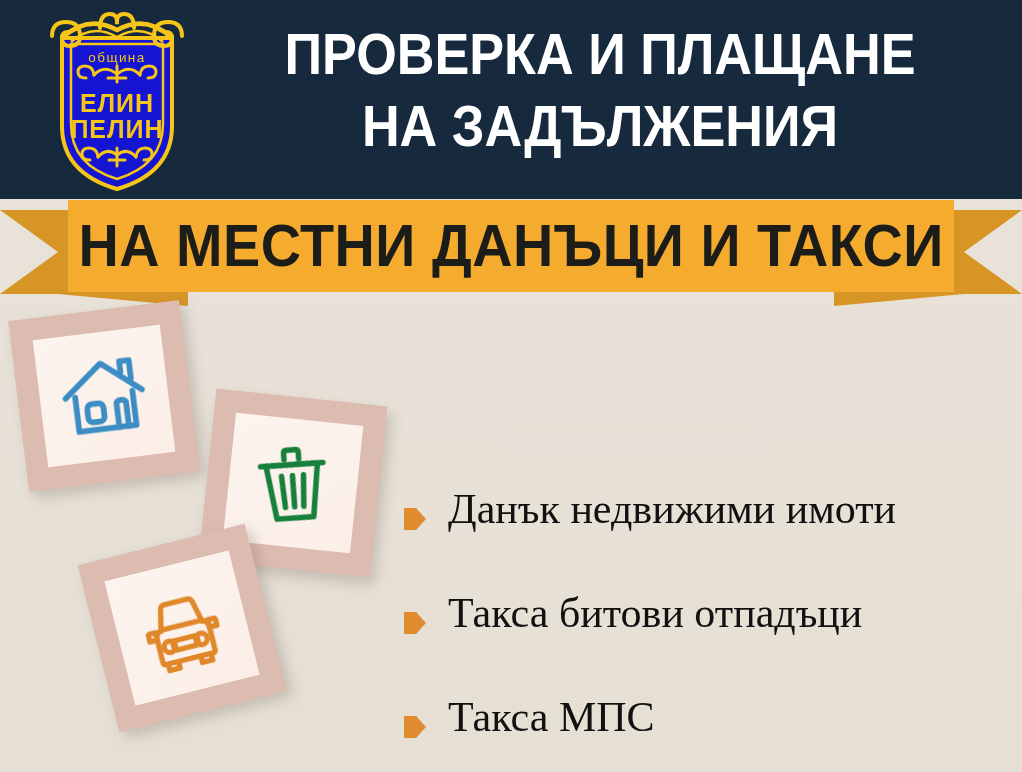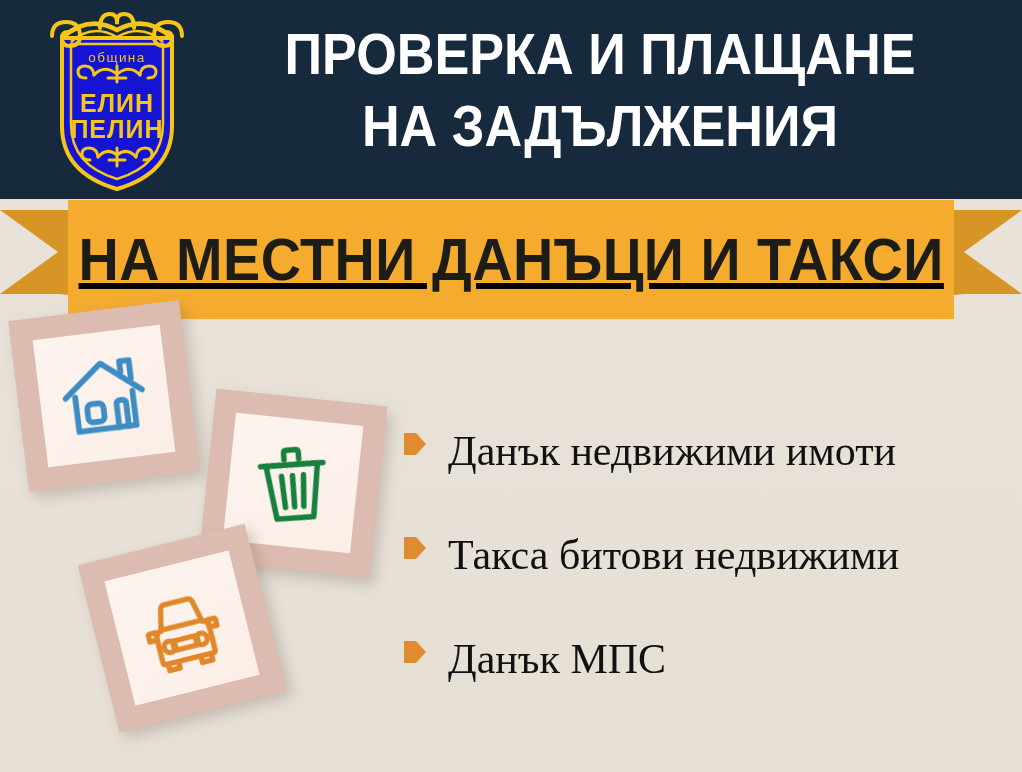--- a/index.html
+++ b/index.html
@@ -94,26 +94,25 @@
   .ribbon-fold.right {
     right: 58px;
     width: 130px;
     clip-path: polygon(0 0, 130px 0, 130px 10px, 0 22px);
   }
   .ribbon-band {
     position: absolute;
     left: 68px;
     top: 4px;
     width: 886px;
-    height: 119px;
+    height: 92px;
     background: #f4ab2e;
     display: flex;
     align-items: center;
     justify-content: center;
-    text-decoration: underline;
   }
   .ribbon-text {
     color: #1c1c18;
     font-family: "Liberation Sans Narrow", "Liberation Sans", sans-serif;
     font-weight: bold;
     font-size: 60px;
     line-height: 60px;
     letter-spacing: 0.5px;
     transform: scaleX(0.93);
     white-space: nowrap;
@@ -147,21 +146,21 @@
 
   
   .bullets {
     position: absolute;
     left: 404px;
     top: 428px;
     width: 610px;
   }
   .bullet-row {
     display: flex;
-    align-items: flex-start;
+    align-items: flex-end;
     height: 104px;
   }
   .bullet-marker {
     width: 22px;
     height: 26px;
     flex: 0 0 22px;
     margin-right: 22px;
     margin-top: 3px;
   }
   .bullet-label {
@@ -378,25 +377,25 @@
       <svg class="bullet-marker" viewBox="0 0 22 26">
         <path d="M0 2 L12 2 L22 13 L12 24 L0 24 Z" fill="#e08b30"></path>
       </svg>
       <span class="bullet-label">Данък недвижими имоти</span>
     </div>
 
     <div class="bullet-row">
       <svg class="bullet-marker" viewBox="0 0 22 26">
         <path d="M0 2 L12 2 L22 13 L12 24 L0 24 Z" fill="#e08b30"></path>
       </svg>
-      <span class="bullet-label">Такса битови недвижими</span>
+      <span class="bullet-label">Такса битови отпадъци</span>
     </div>
 
     <div class="bullet-row">
       <svg class="bullet-marker" viewBox="0 0 22 26">
         <path d="M0 2 L12 2 L22 13 L12 24 L0 24 Z" fill="#e08b30"></path>
       </svg>
-      <span class="bullet-label">Данък МПС</span>
+      <span class="bullet-label">Такса МПС</span>
     </div>
 
   </div>
 
 </div>
 
 </body></html>

